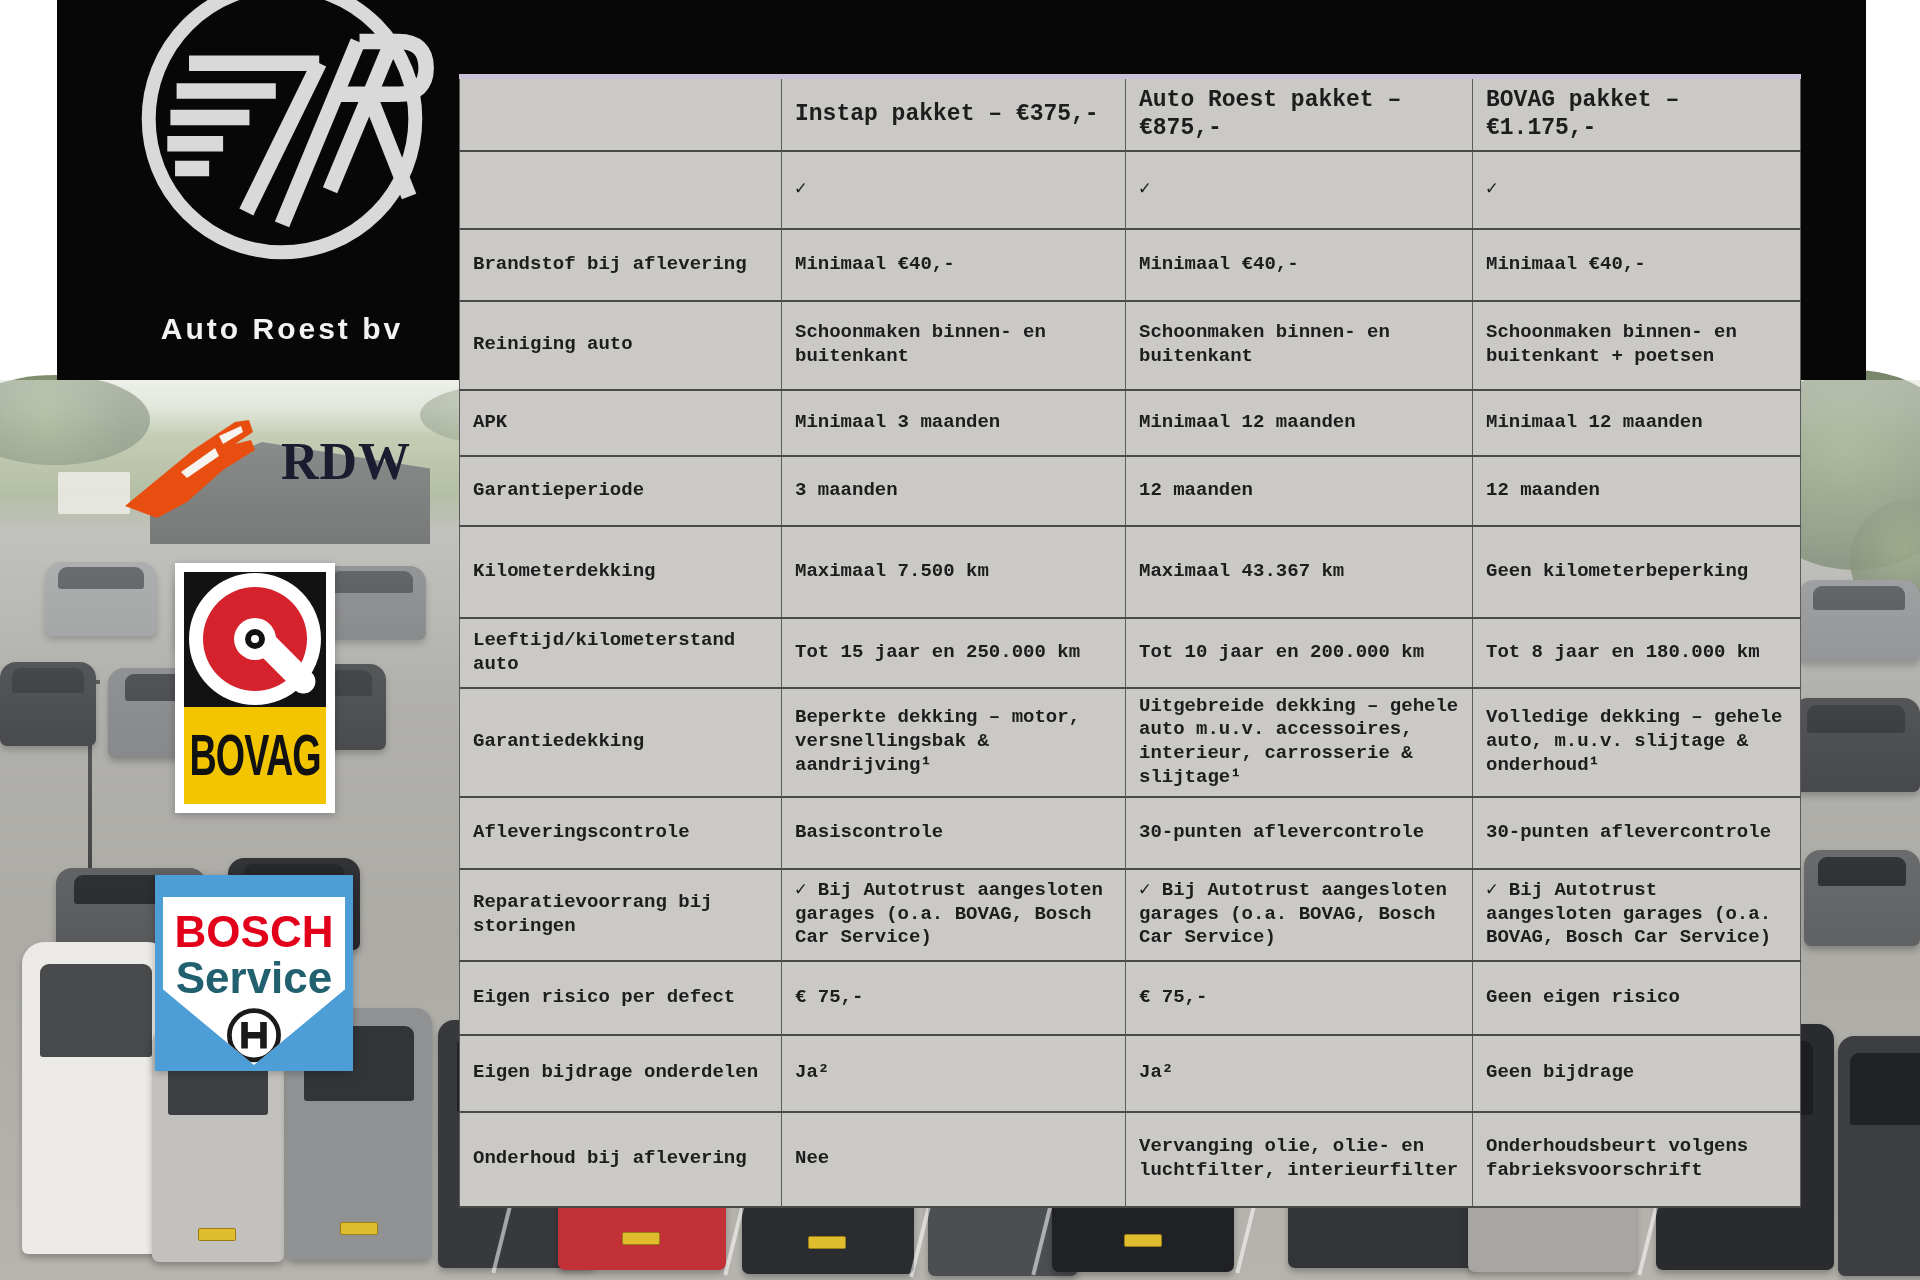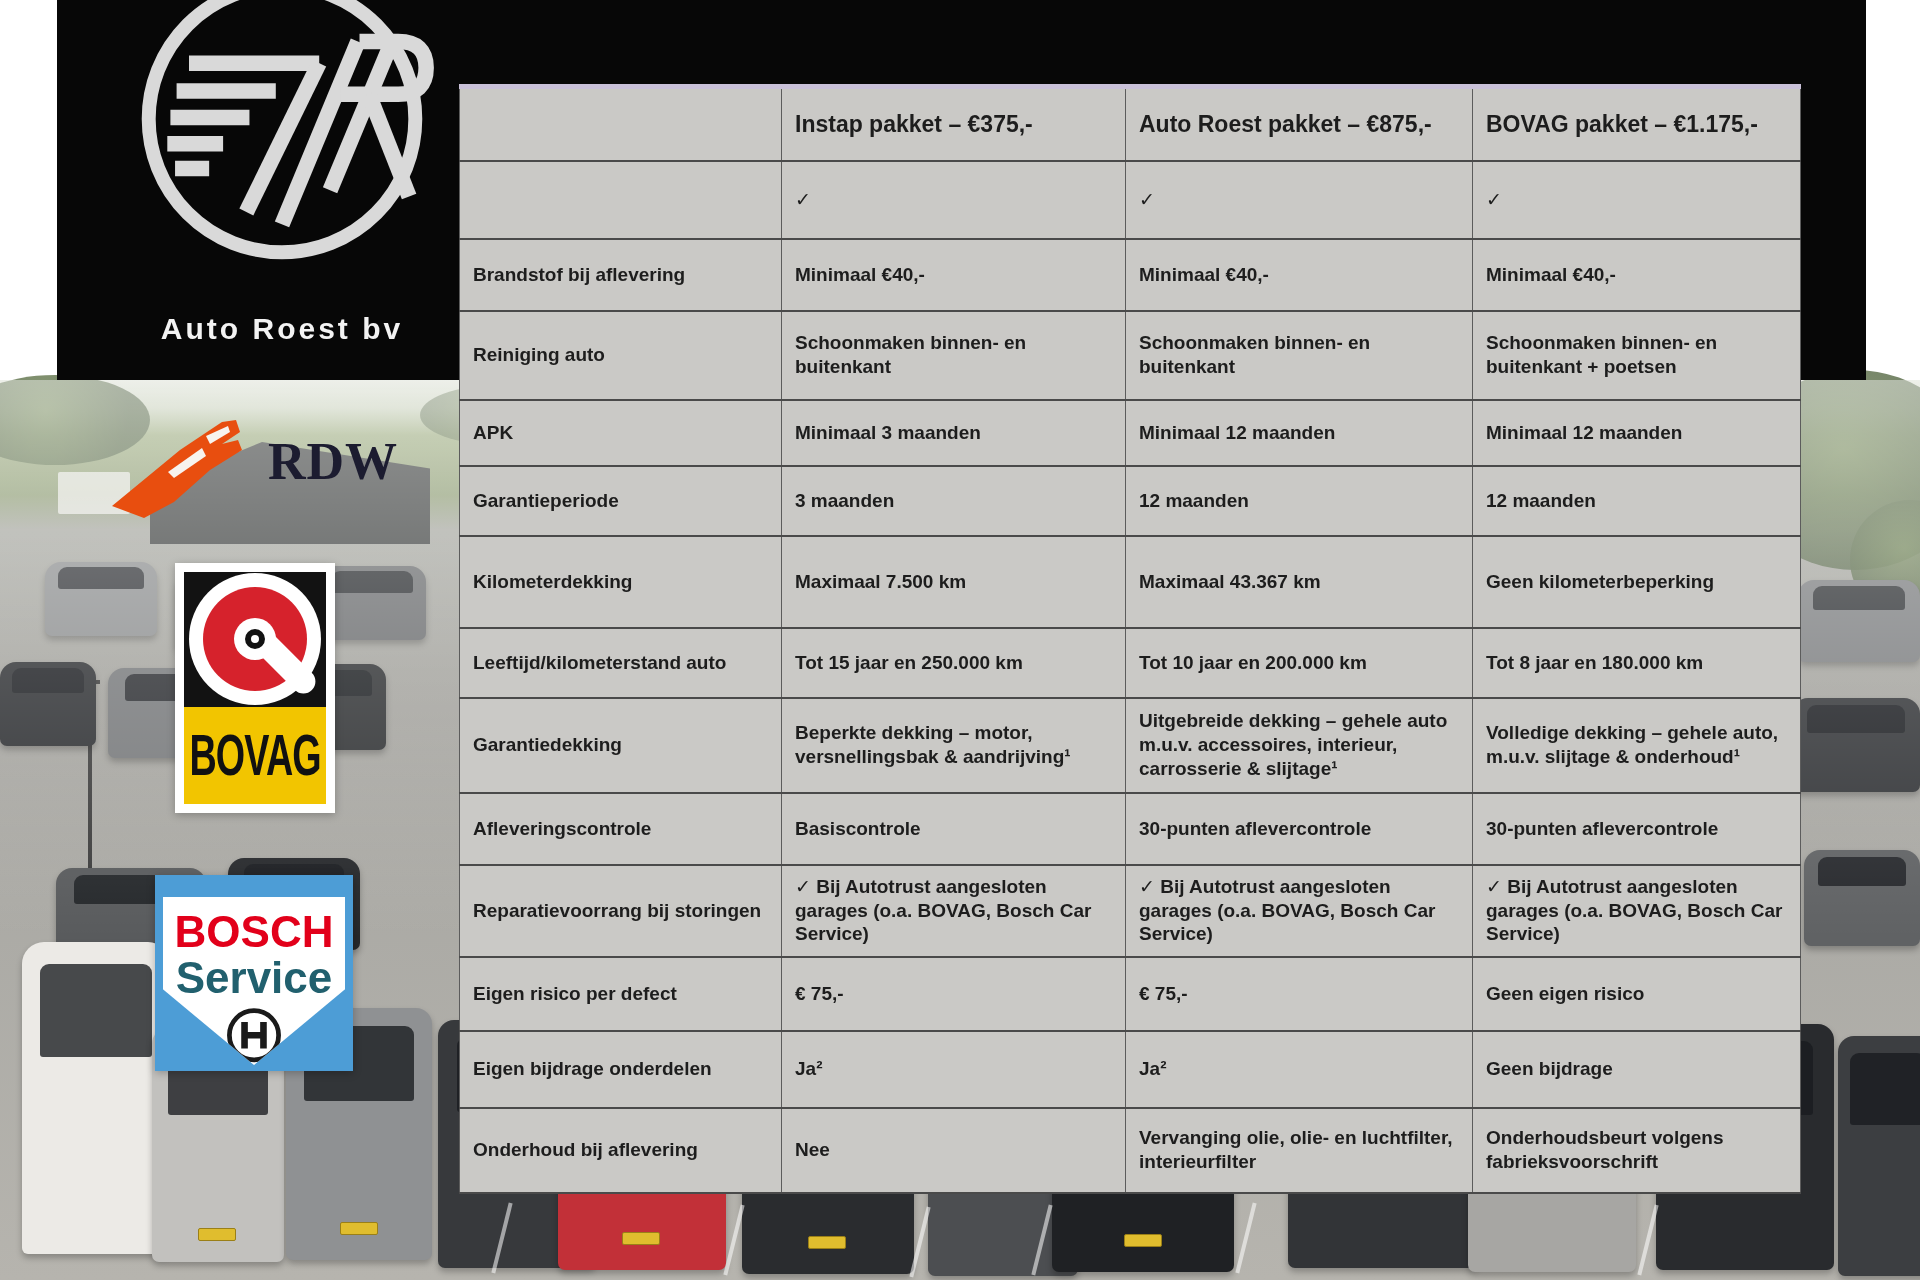--- a/index.html
+++ b/index.html
@@ -24,35 +24,35 @@
     background:rgba(24,27,31,.78);border-radius:9px 9px 3px 3px;}
   .plate{position:absolute;width:36px;height:11px;background:#e0bd2e;border:1px solid #9a7f17;border-radius:2px;}
   .pline{position:absolute;width:4px;height:72px;background:rgba(255,255,255,.55);transform:rotate(14deg);}
 
   
   .banner{position:absolute;left:57px;top:0;width:1809px;height:380px;background:#070707;z-index:2;}
   .brand-name{position:absolute;left:75px;top:312px;width:300px;text-align:center;
     color:#f3f3f3;font-size:30px;font-weight:bold;letter-spacing:3px;}
 
   
-  .pkg-table-wrap{position:absolute;left:459px;top:84px;z-index:3;}
+  .pkg-table-wrap{position:absolute;left:459px;top:74px;z-index:3;font-family:Liberation Mono, monospace;}
   table.pkg{border-collapse:collapse;table-layout:fixed;width:1341px;
     border-top:5px solid #c9c0d8;border-bottom:2px solid #474747;}
   table.pkg th,table.pkg td{
     background:#cac9c6;color:#1d1d1d;font-weight:bold;vertical-align:middle;text-align:left;
     border-left:1px solid #5c5c5c;border-right:1px solid #5c5c5c;
     border-top:2px solid #4a4a4a;border-bottom:2px solid #4a4a4a;
     padding:6px 10px 6px 13px;line-height:1.25;}
   table.pkg th{font-size:23px;}
   table.pkg td{font-size:19px;}
   table.pkg col.c0{width:322px;} table.pkg col.c1{width:344px;}
   table.pkg col.c2{width:347px;} table.pkg col.c3{width:328px;}
 
   
-  .rdw{position:absolute;left:110px;top:418px;width:290px;height:110px;z-index:4;}
+  .rdw{position:absolute;left:123px;top:418px;width:290px;height:110px;z-index:4;}
   .rdw-word{position:absolute;left:158px;top:14px;font-family:"Liberation Serif","DejaVu Serif",serif;
     font-weight:bold;font-size:52px;color:#1c1c30;letter-spacing:1px;}
 
   
   .bovag{position:absolute;left:175px;top:563px;width:160px;height:250px;background:#ffffff;
     padding:9px;box-sizing:border-box;z-index:4;box-shadow:0 2px 8px rgba(0,0,0,.25);}
   .bovag-top{position:relative;width:100%;height:58%;background:#121212;overflow:hidden;}
   .bovag-ring{position:absolute;left:50%;top:50%;width:132px;height:132px;margin:-66px 0 0 -66px;
     background:#ffffff;border-radius:50%;}
   .bovag-red{position:absolute;left:50%;top:50%;width:104px;height:104px;margin:-52px 0 0 -52px;
@@ -264,21 +264,21 @@
           <td>€ 75,-</td>
           <td>€ 75,-</td>
           <td>Geen eigen risico</td>
         </tr>
         <tr style="height:77px;padding-left:26px;">
           <td>Eigen bijdrage onderdelen</td>
           <td>Ja²</td>
           <td>Ja²</td>
           <td>Geen bijdrage</td>
         </tr>
-        <tr style="height:85px;">
+        <tr style="height:95px;">
           <td>Onderhoud bij aflevering</td>
           <td>Nee</td>
           <td>Vervanging olie, olie- en luchtfilter, interieurfilter</td>
           <td>Onderhoudsbeurt volgens fabrieksvoorschrift</td>
         </tr>
       </tbody>
     </table>
   </div>
 
 </div>

